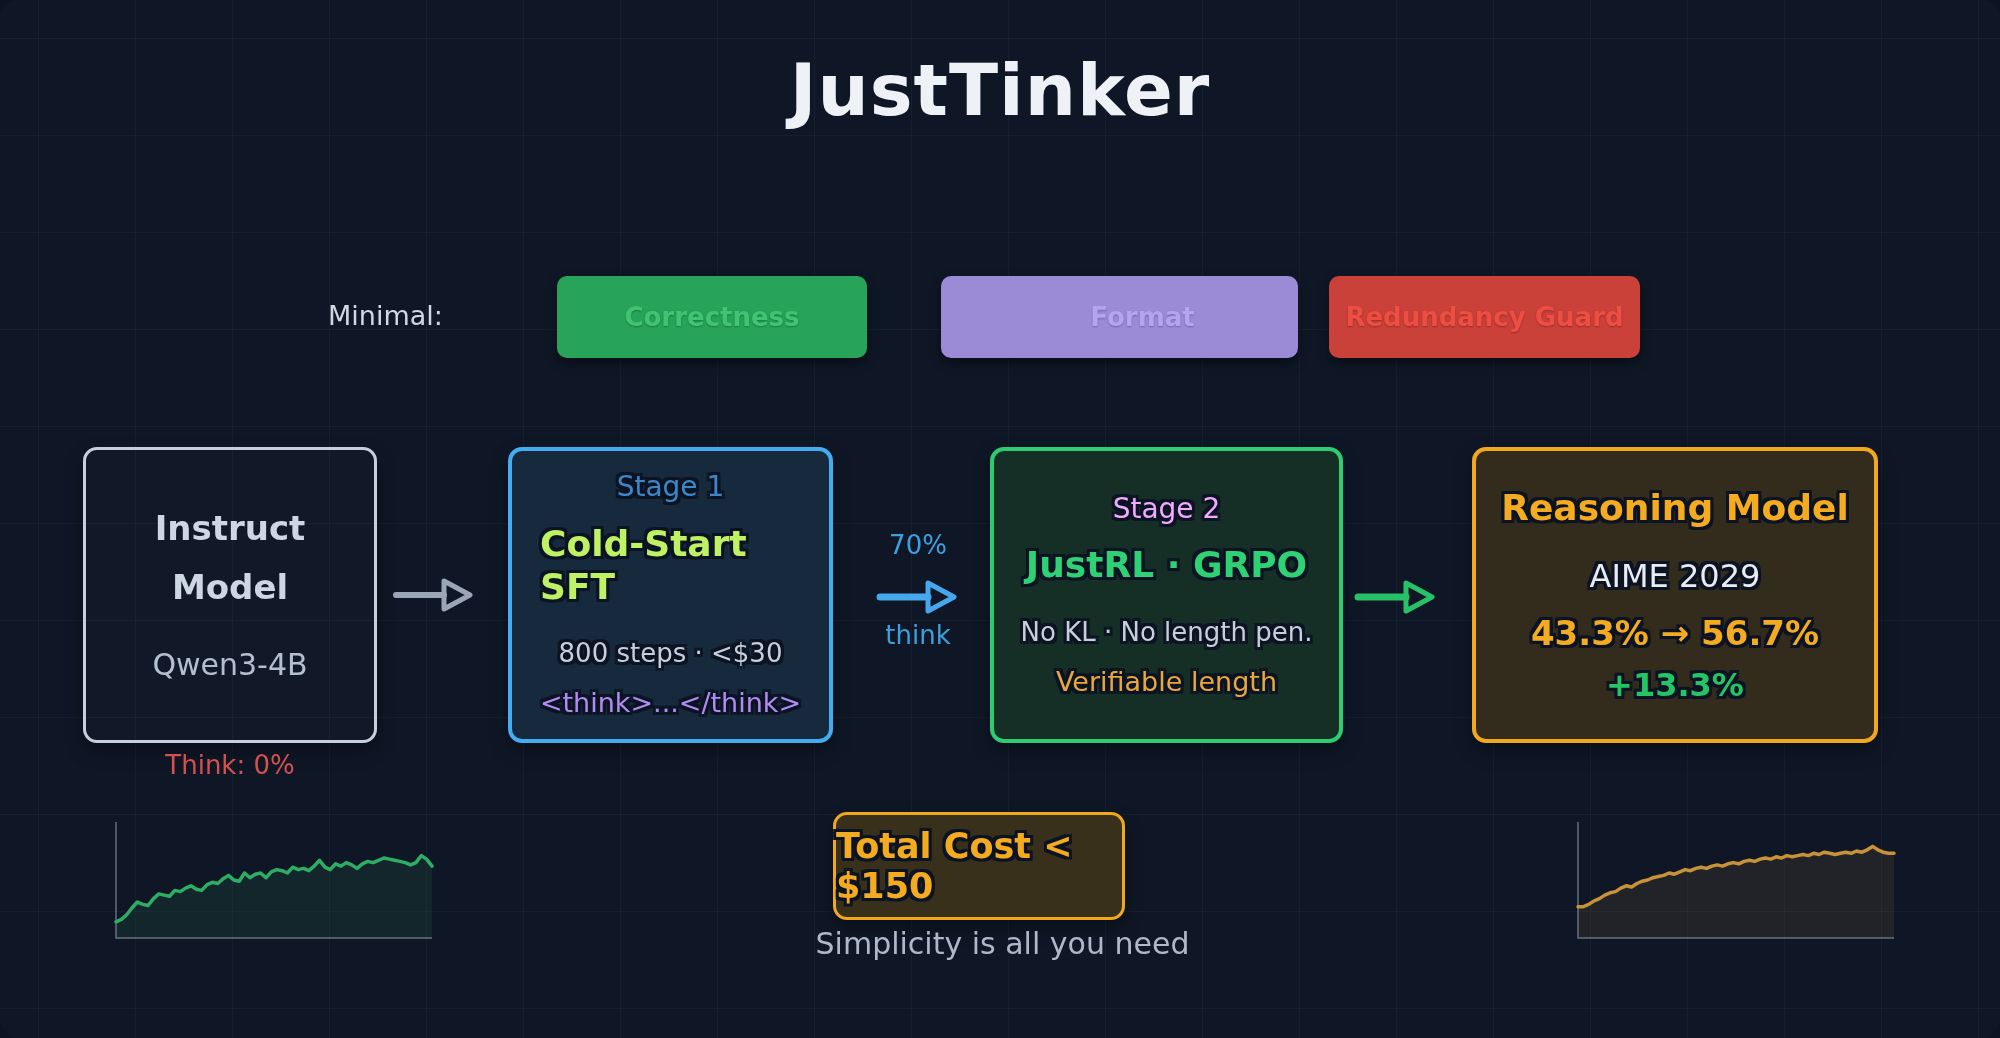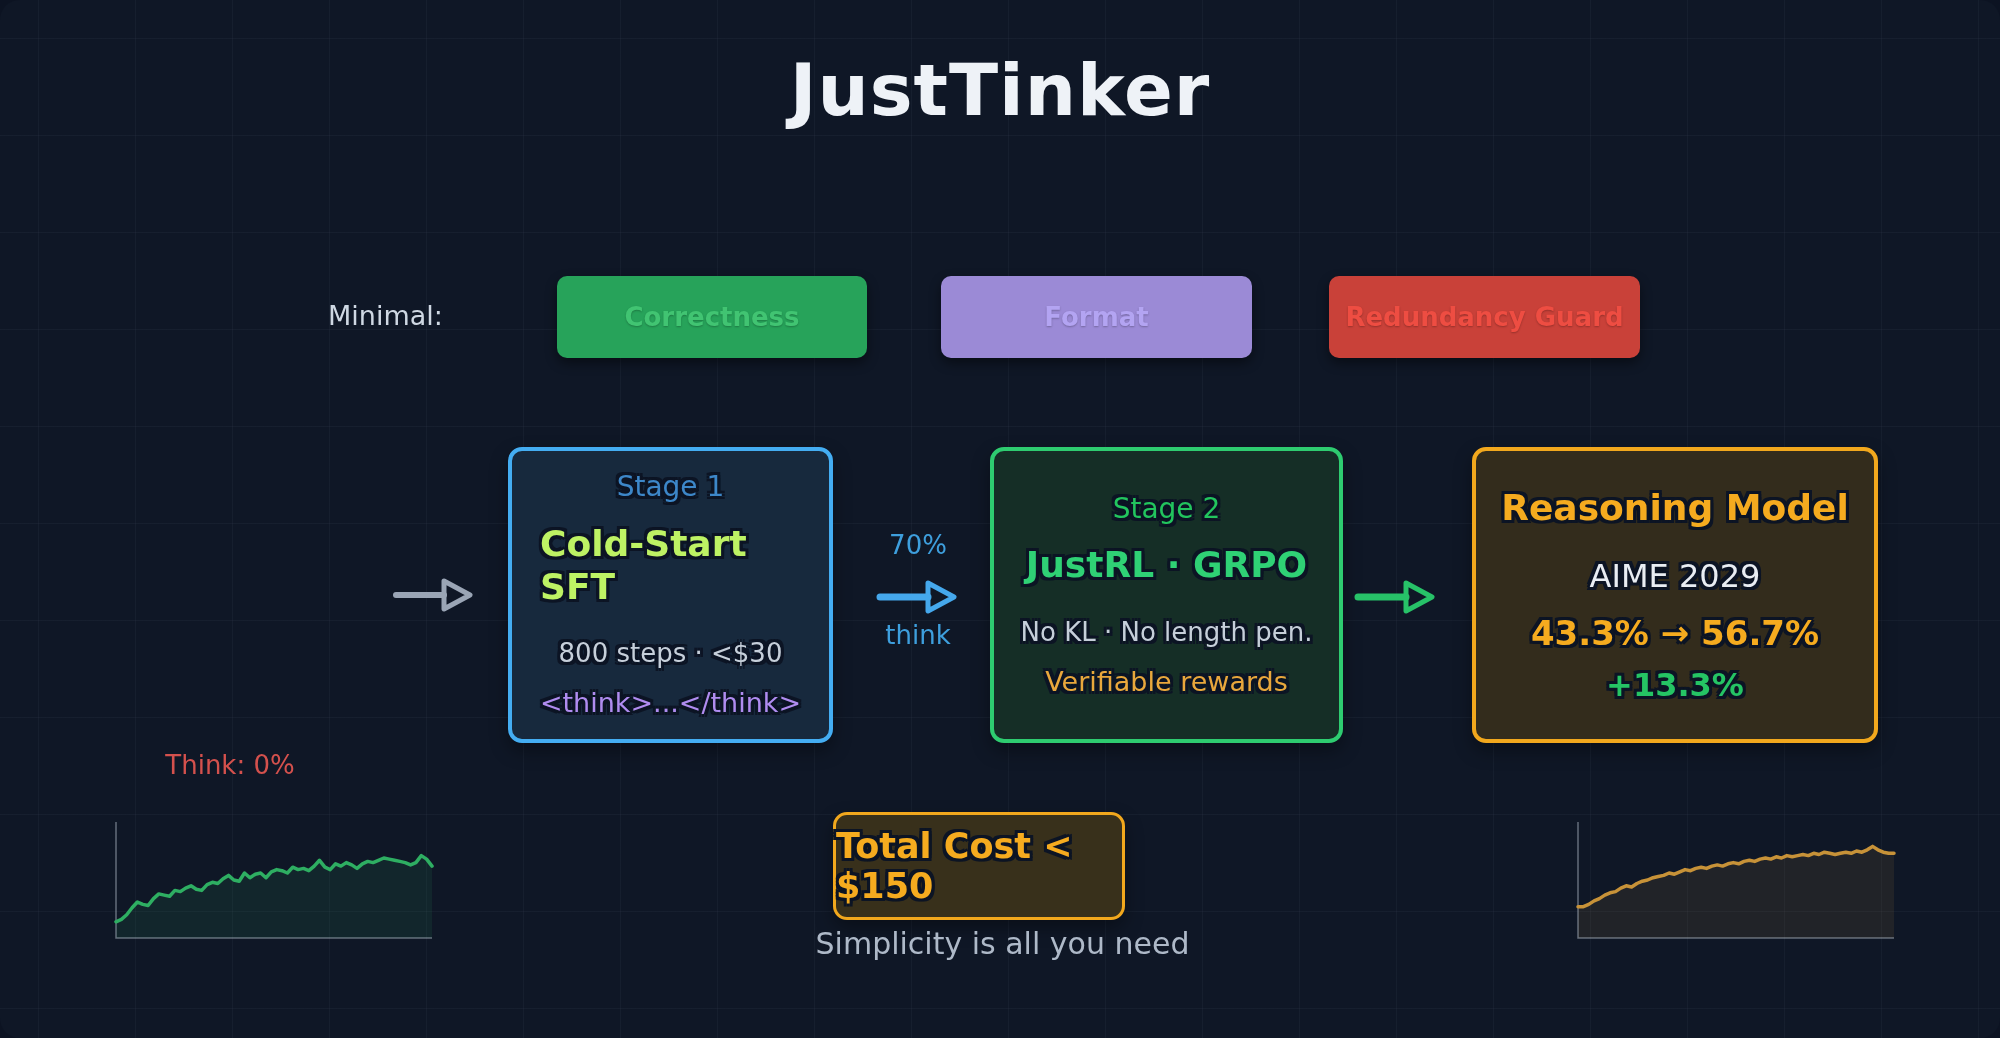--- a/index.html
+++ b/index.html
@@ -44,21 +44,21 @@
 
   .st{text-shadow:-3px -3px 0 #0c1424,3px -3px 0 #0c1424,-3px 3px 0 #0c1424,3px 3px 0 #0c1424,-3px 0 0 #0c1424,3px 0 0 #0c1424,0 -3px 0 #0c1424,0 3px 0 #0c1424;}
 
   .instruct-line{font-size:34px;font-weight:bold;color:#cdd7e4;line-height:1.2;}
   .instruct-gap{margin-top:18px;}
   .instruct-sub{margin-top:40px;font-size:30px;color:#b3bfcf;}
   .below-note{left:83px;width:294px;top:750px;font-size:26px;color:#d4514d;}
 
   .stage-tag{font-size:28px;line-height:1.2;}
   .tag-blue{color:#3d87c9;}
-  .tag-green{color:#22c55e;}
+  .tag-green{color:#f0abfc;}
   .node-title{font-size:36px;font-weight:bold;line-height:1.2;margin-top:18px;}
   .title-blue{color:#bef264;padding-left:28px;}
   .title-green{color:#2fd175;}
   .node-line1{font-size:26px;color:#c6cfda;line-height:1.2;margin-top:30px;}
   .node-line2{font-size:27px;line-height:1.2;margin-top:18px;}
   .line2-purple{color:#b08cf0;}
   .line2-orange{color:#e9a73c;}
 
   .result-title{font-size:36px;font-weight:bold;color:#f5ab1f;line-height:1.2;}
   .result-bench{font-size:32px;color:#e9edf3;line-height:1.2;margin-top:28px;}
@@ -89,27 +89,32 @@
 <body>
 
 <div class="stage">
 
   <div class="abs ctr title">JustTinker</div>
 
   <div class="abs rewards-label">Minimal:</div>
   <div class="abs chip chip-0" style="background: rgb(39, 163, 90); color: rgb(65, 196, 114);">
     <span>Correctness</span>
   </div>
-  <div class="abs chip chip-1" style="background: rgb(155, 138, 214); color: rgb(179, 164, 242);">
+  <div class="abs chip chip-1" style="background: rgb(155, 138, 214); color: rgb(179, 164, 242); padding-left: 46px;">
     <span>Format</span>
   </div>
   <div class="abs chip chip-2" style="background: rgb(201, 65, 57); color: rgb(238, 77, 66);">
     <span>Redundancy Guard</span>
   </div>
 
+  <div class="abs node node-instruct">
+    <div class="instruct-line">Instruct</div>
+    <div class="instruct-line instruct-gap">Model</div>
+    <div class="instruct-sub">Qwen3-4B</div>
+  </div>
   <div class="abs ctr below-note">Think: 0%</div>
 
   <svg class="abs flow-arrow arrow-1" viewBox="0 0 84 50">
     <line x1="4" y1="25" x2="52" y2="25" stroke="#9aa5b5" stroke-width="6" stroke-linecap="round"></line>
     <path d="M52 11 L78 25 L52 39 Z" fill="none" stroke="#9aa5b5" stroke-width="5" stroke-linejoin="round"></path>
   </svg>
 
   <div class="abs node node-stage1">
     <div class="stage-tag tag-blue st">Stage 1</div>
     <div class="node-title title-blue st">Cold-Start SFT</div>
@@ -121,21 +126,21 @@
   <svg class="abs flow-arrow arrow-2" viewBox="0 0 84 50">
     <line x1="4" y1="25" x2="52" y2="25" stroke="#45a8ec" stroke-width="7" stroke-linecap="round"></line>
     <path d="M52 11 L78 25 L52 39 Z" fill="none" stroke="#45a8ec" stroke-width="5" stroke-linejoin="round"></path>
   </svg>
   <div class="abs ctr transfer-bottom">think</div>
 
   <div class="abs node node-stage2">
     <div class="stage-tag tag-green st">Stage 2</div>
     <div class="node-title title-green st">JustRL · GRPO</div>
     <div class="node-line1 st">No KL · No length pen.</div>
-    <div class="node-line2 line2-orange st">Verifiable rewards</div>
+    <div class="node-line2 line2-orange st">Verifiable length</div>
   </div>
 
   <svg class="abs flow-arrow arrow-3" viewBox="0 0 84 50">
     <line x1="4" y1="25" x2="52" y2="25" stroke="#27c268" stroke-width="7" stroke-linecap="round"></line>
     <path d="M52 11 L78 25 L52 39 Z" fill="none" stroke="#27c268" stroke-width="5" stroke-linejoin="round"></path>
   </svg>
 
   <div class="abs node node-result">
     <div class="result-title st">Reasoning Model</div>
     <div class="result-bench st">AIME 2029</div>

